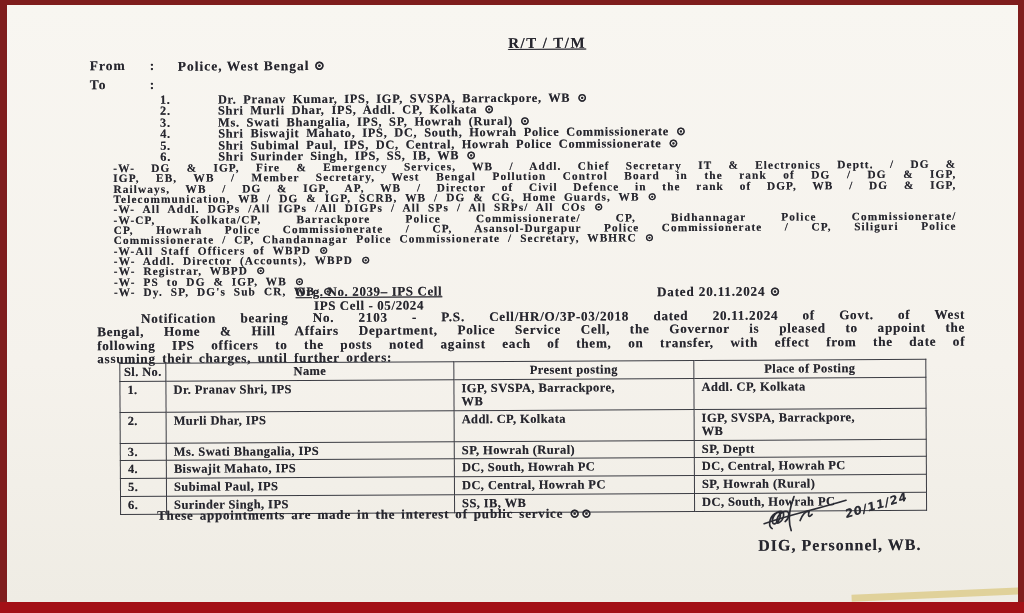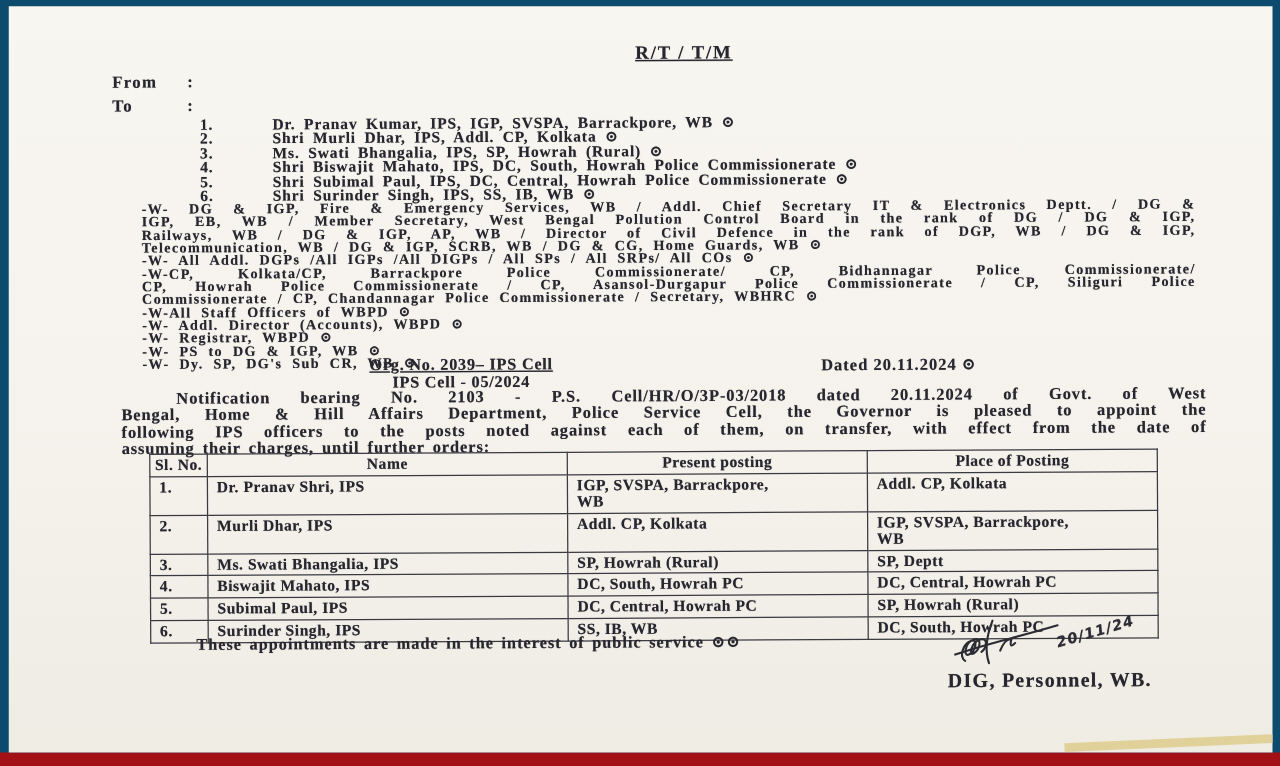--- a/index.html
+++ b/index.html
@@ -1,18 +1,18 @@
 <!DOCTYPE html>
 <html><head>
 <meta charset="utf-8">
 <style>
   html,body{margin:0;padding:0;background:#666;}
   .stage{position:relative;width:1024px;height:613px;overflow:hidden;
          font-family:"Liberation Serif","DejaVu Serif",serif;font-weight:700;color:#26262e;}
-  .frame{position:absolute;inset:0;background:#0c4a6e;}
+  .frame{position:absolute;inset:0;background:#7f1d1d;}
   .frame-bottom{position:absolute;left:0;right:0;bottom:0;height:11px;background:#a31016;}
   .paper{position:absolute;left:7px;top:5px;right:6px;bottom:11px;
          background:linear-gradient(180deg,#f8f6f1 0%,#f5f2ec 60%,#efece4 100%);overflow:hidden;}
   .content{position:absolute;inset:0;transform:rotate(-0.3deg);
            text-shadow:0 0 .6px rgba(38,38,46,.55);}
 
   .title{position:absolute;top:30px;left:0;right:0;text-align:center;font-size:15px;
          letter-spacing:1.5px;text-decoration:underline;transform:translateX(36px);}
 
   .addr-row{position:absolute;left:84px;font-size:13.5px;letter-spacing:1px;display:flex;}
@@ -67,20 +67,21 @@
   <div class="frame">
     <div class="frame-bottom"></div>
     <div class="paper">
       <div class="content">
 
         <div class="title">R/T / T/M</div>
 
         <div class="addr-row from-row">
           <span class="addr-label">From</span>
           <span class="addr-colon">:</span>
+          <span class="addr-value">Police, West Bengal ⊙</span>
         </div>
 
         <div class="addr-row to-row">
           <span class="addr-label">To</span>
           <span class="addr-colon">:</span>
         </div>
 
         <ul class="recipients">
           <li class="recipient">
               <span class="rnum">1.</span>

